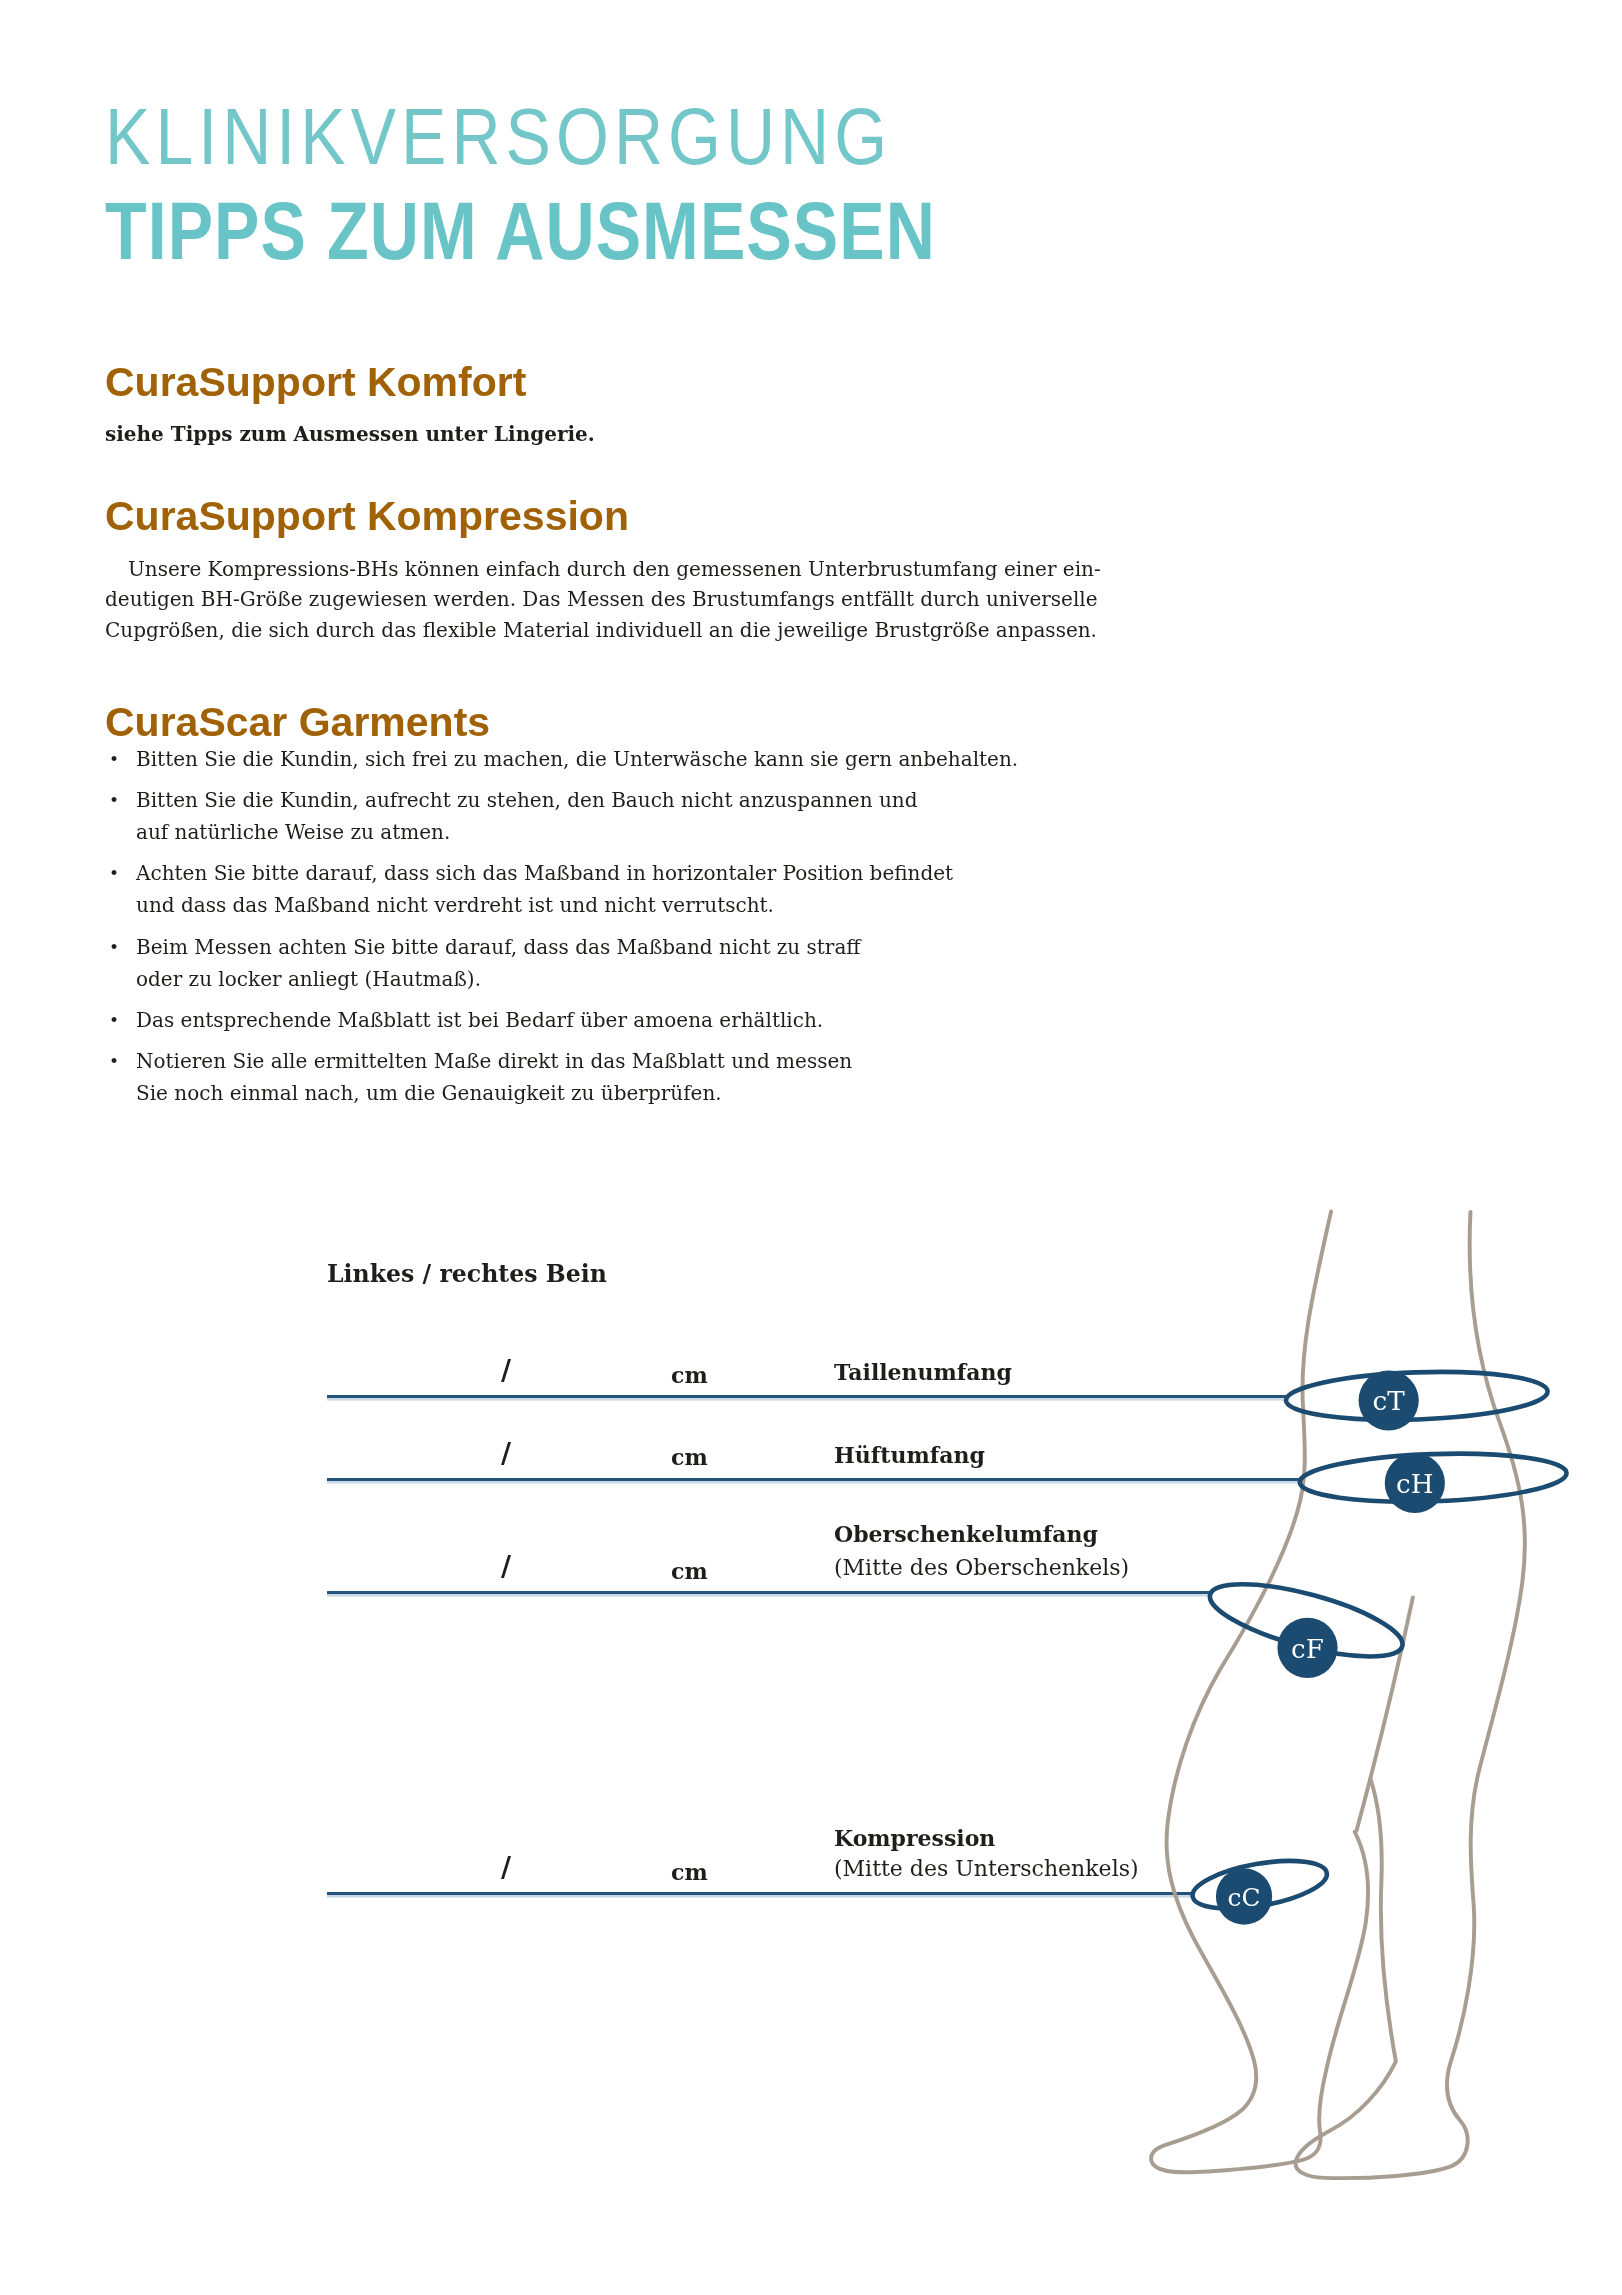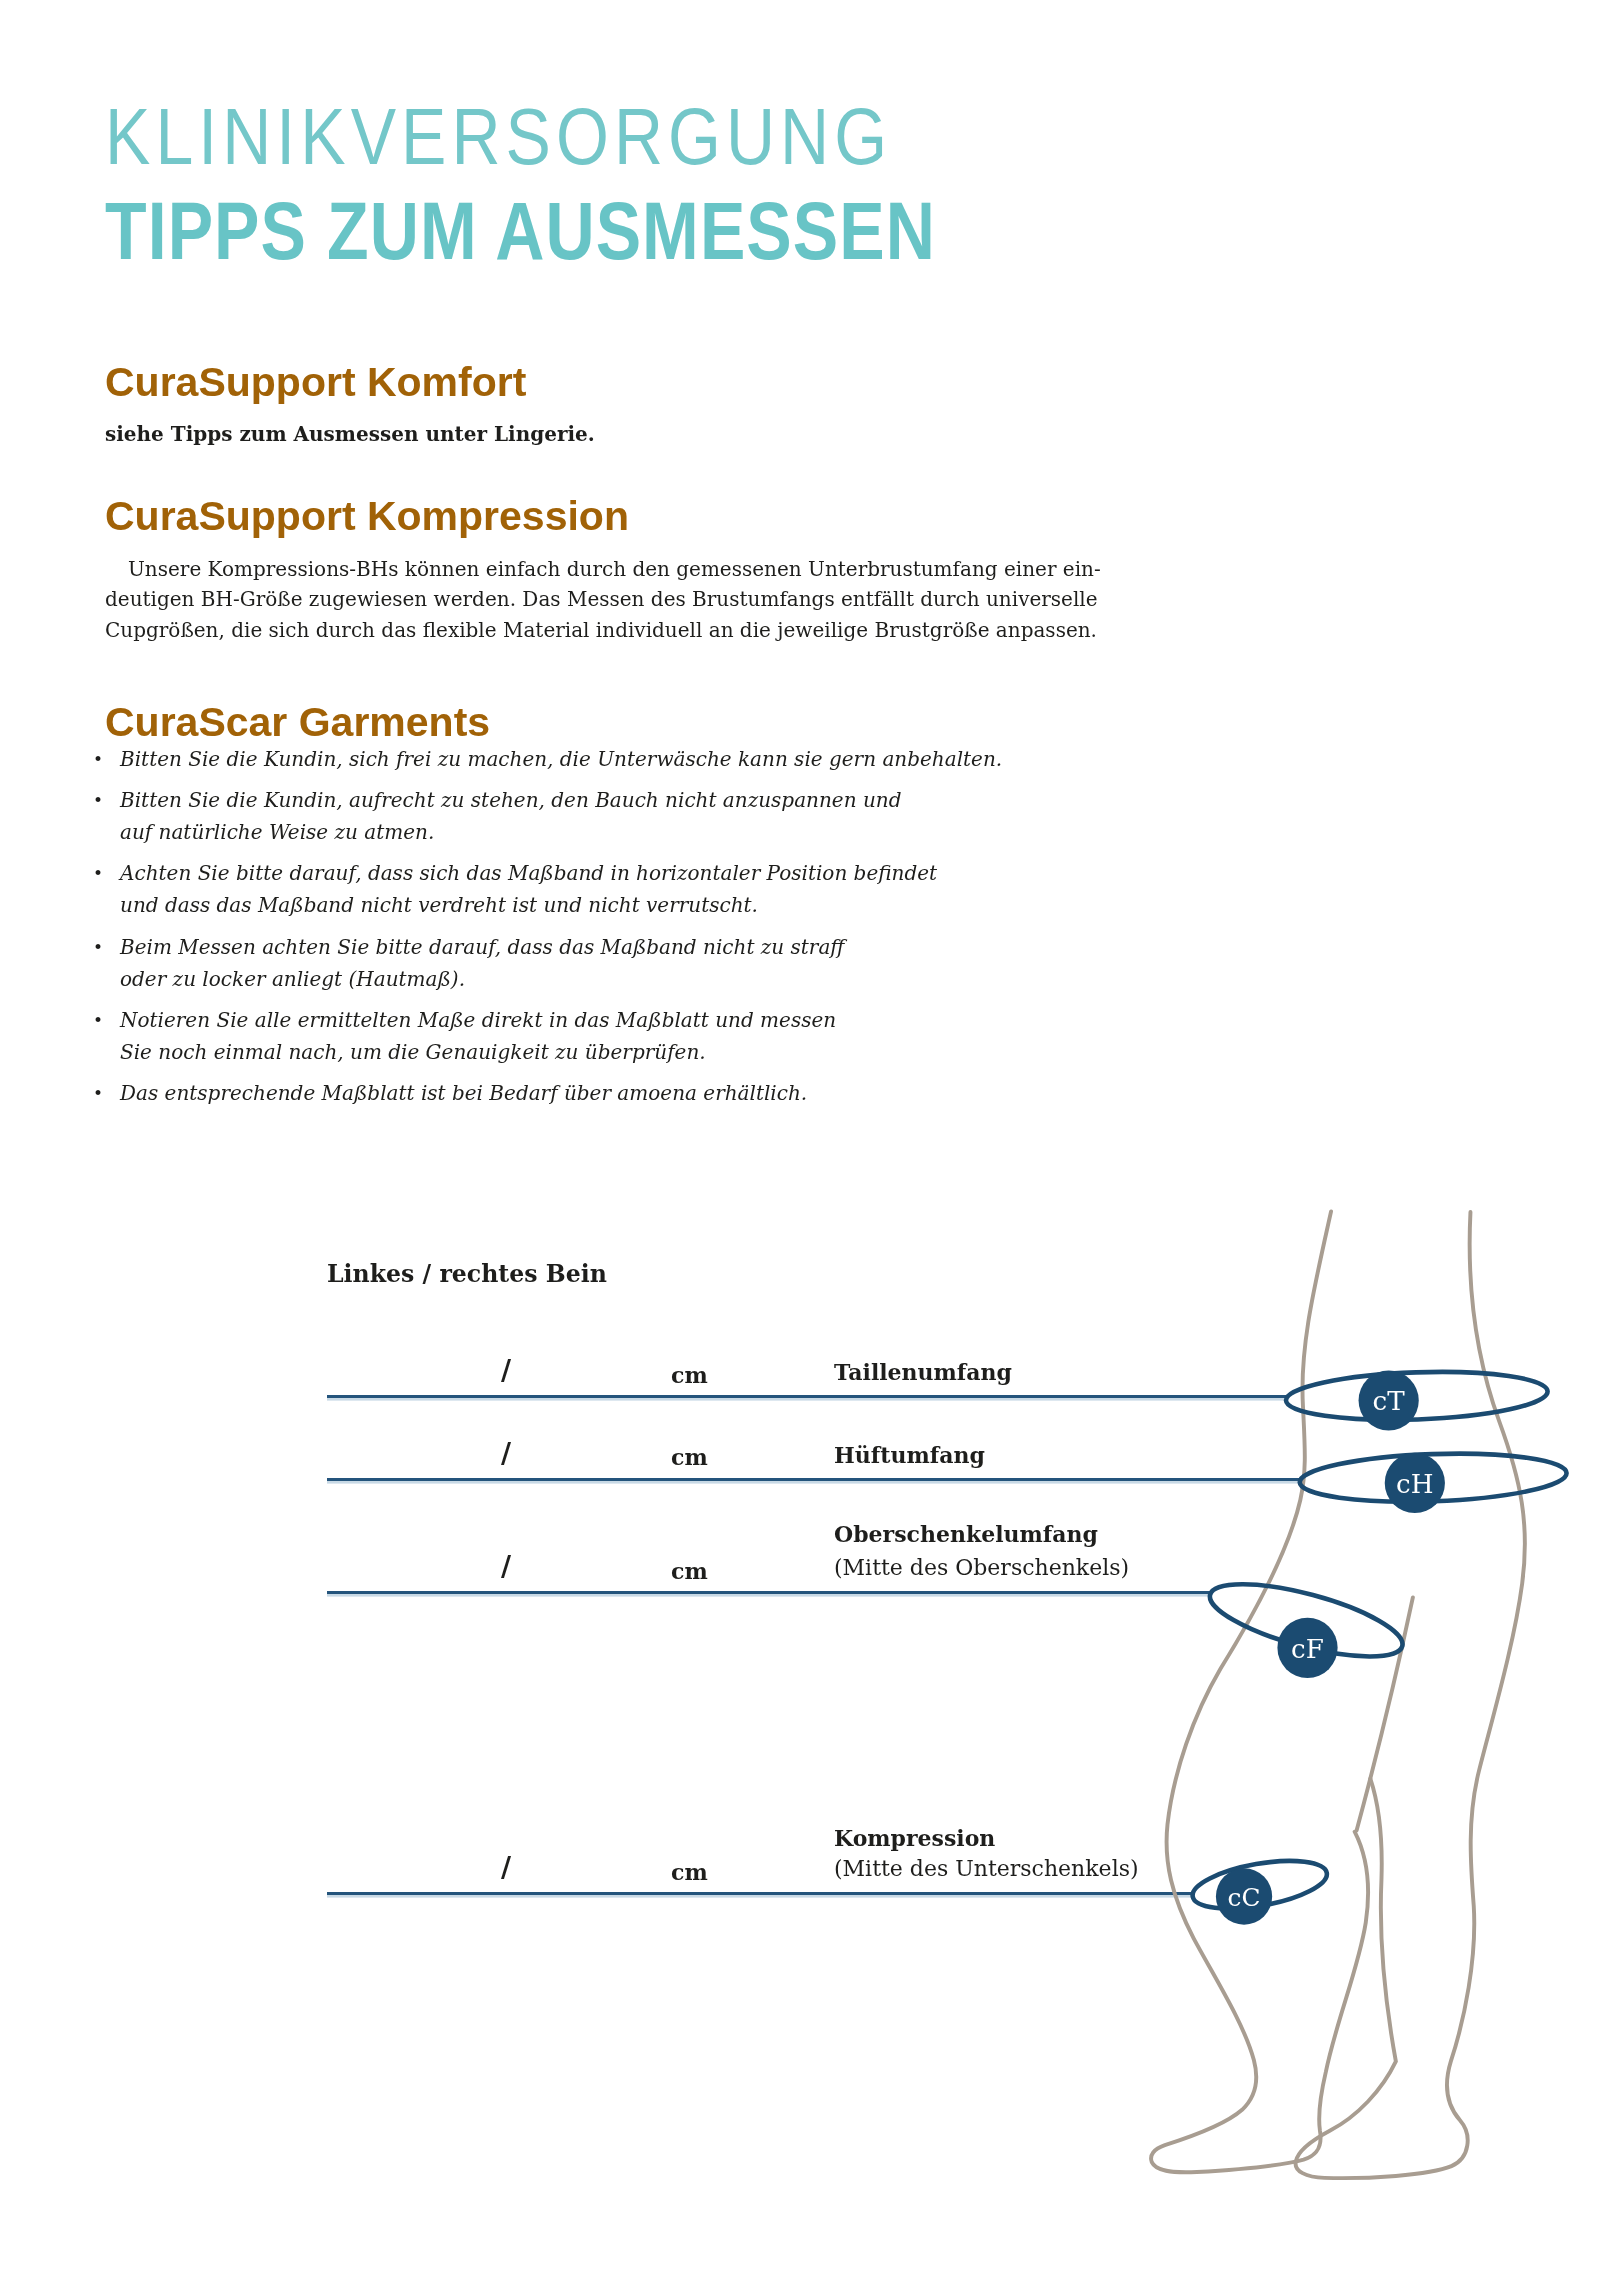--- a/index.html
+++ b/index.html
@@ -11,21 +11,21 @@
   .title1{left:105px;top:97px;font-family:"Liberation Sans",sans-serif;font-weight:400;
           font-size:79px;letter-spacing:5.9px;color:#74c7c9;transform:scaleX(.86);transform-origin:left top;line-height:1;}
   .title2{left:105px;top:190px;font-family:"Liberation Sans",sans-serif;font-weight:700;
           font-size:82px;letter-spacing:1.3px;color:#68c4c6;transform:scaleX(.83);transform-origin:left top;line-height:1;}
   
   .h2{font-family:"Liberation Sans",sans-serif;font-weight:700;font-size:41px;color:#a16207;
       line-height:1;left:105px;}
   
   .body-line{font-size:20px;line-height:31px;left:105px;}
   .bold{font-weight:700;text-align:center;}
-  .bullets{left:89px;top:743px;width:1152px;list-style:none;margin:0;padding:0;font-style:italic;}
+  .bullets{left:105px;top:743px;width:1152px;list-style:none;margin:0;padding:0;}
   .bullets li{position:relative;padding-left:31px;font-size:20px;line-height:32px;margin-bottom:9.2px;}
   .bullets li::before{content:"•";position:absolute;left:3.9px;top:0;font-size:17px;color:#1e1e1c;}
   
   .fhead{left:327px;top:1260px;font-size:23.6px;font-weight:700;}
   .fslash{font-weight:700;font-size:27.5px;left:501px;line-height:1;}
   .fcm{font-weight:700;font-size:22px;left:671px;line-height:1;}
   .flabel{font-size:22px;left:834px;line-height:1;}
   .mline{height:3.3px;background:#24547c;box-shadow:0 2.6px 0 0 rgba(154,185,207,.55);}
   svg text{font-family:"DejaVu Serif",serif;}
 </style>
@@ -54,26 +54,26 @@
   </li>
   <li>
     <div class="nowrap">Achten Sie bitte darauf, dass sich das Maßband in horizontaler Position befindet</div>
     <div class="nowrap">und dass das Maßband nicht verdreht ist und nicht verrutscht.</div>
   </li>
   <li>
     <div class="nowrap">Beim Messen achten Sie bitte darauf, dass das Maßband nicht zu straff</div>
     <div class="nowrap">oder zu locker anliegt (Hautmaß).</div>
   </li>
   <li>
+      <div class="nowrap">Das entsprechende Maßblatt ist bei Bedarf über amoena erhältlich.</div>
+    </li>
+  <li>
     <div class="nowrap">Notieren Sie alle ermittelten Maße direkt in das Maßblatt und messen</div>
     <div class="nowrap">Sie noch einmal nach, um die Genauigkeit zu überprüfen.</div>
   </li>
-  <li>
-      <div class="nowrap">Das entsprechende Maßblatt ist bei Bedarf über amoena erhältlich.</div>
-    </li>
 </ul>
 
 <div class="abs fhead nowrap">Linkes / rechtes Bein</div>
 
 <div class="abs fslash" style="top:1357px;">/</div>
 <div class="abs fcm" style="top:1364px;">cm</div>
 <div class="abs flabel bold nowrap" style="top:1361px;">Taillenumfang</div>
 <div class="abs mline" style="left:327px;top:1395px;width:961px;"></div>
 
 <div class="abs fslash" style="top:1440px;">/</div>

